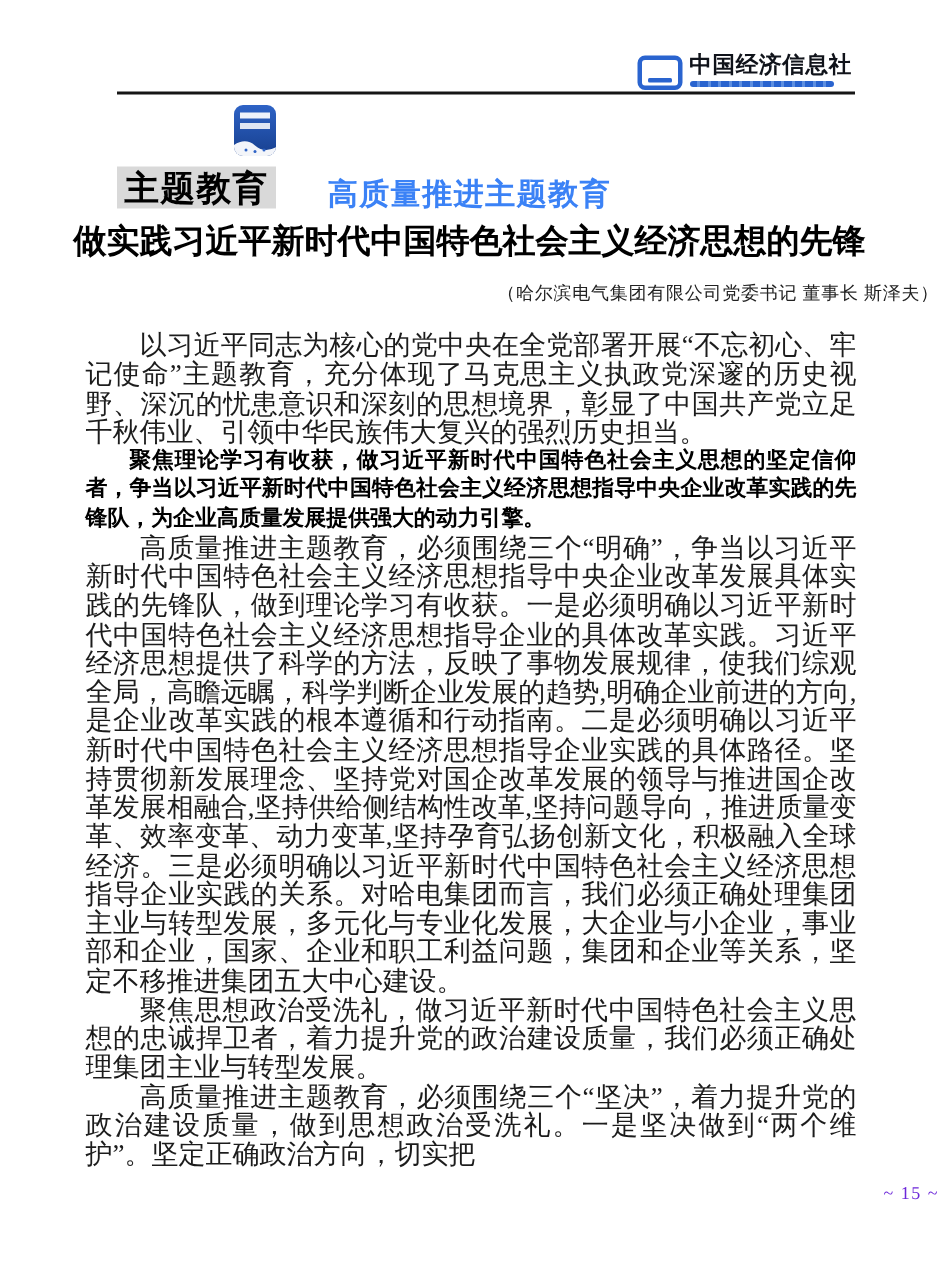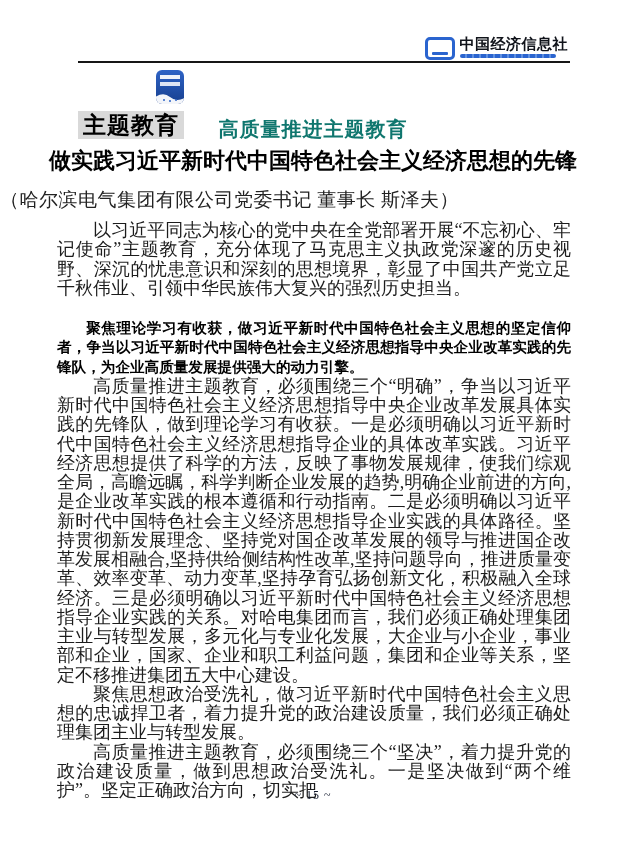--- a/index.html
+++ b/index.html
@@ -50,55 +50,54 @@
     background:#d9d9d9;
     font-family:"Liberation Sans","DejaVu Sans",sans-serif;
     font-weight:bold;font-size:23px;line-height:28px;color:#000;
     padding:0 5px;letter-spacing:1px;white-space:nowrap;
   }
   
   .title1{
     position:absolute;top:116px;left:0;width:100%;
     text-align:center;
     font-family:"Liberation Sans","DejaVu Sans",sans-serif;
-    font-weight:bold;font-size:20px;color:#0f766e;letter-spacing:1px;
+    font-weight:bold;font-size:20px;color:#3b82f6;letter-spacing:1px;
   }
   .title2{
     position:absolute;top:146px;left:0;width:100%;
     text-align:center;
     font-family:Liberation Sans, sans-serif;
     font-weight:bold;font-size:22px;color:#000;
   }
   .byline{
     position:absolute;top:187px;left:0;width:100%;
-    text-align:left;
-    font-size:19px;color:#222;letter-spacing:0.5px;
+    text-align:right;
+    font-size:12px;color:#222;letter-spacing:0.5px;
   }
   
   .body-text{
     position:absolute;top:221px;left:57px;width:514px;
   }
   .body-text p{
     margin:0;
     font-size:18px;line-height:19.25px;
     text-align:justify;
     text-indent:2em;
     color:#1c1c1c;
   }
   .body-text p.emphasis{
     font-weight:bold;color:#000;
     font-family:"Liberation Sans","DejaVu Sans",sans-serif;
     font-size:14.6px;
-    margin-top:21px;
   }
   
   .footer{
     position:absolute;top:788px;left:0;width:100%;
-    text-align:center;
-    font-size:12px;color:#0f172a;letter-spacing:1px;
+    text-align:right;
+    font-size:12px;color:#6d28d9;letter-spacing:1px;
   }
 </style>
 </head>
 <body>
 
 <div class="page">
 
   <div class="brand">
     <span class="brand-icon"></span>
     <span class="brand-text-col">

